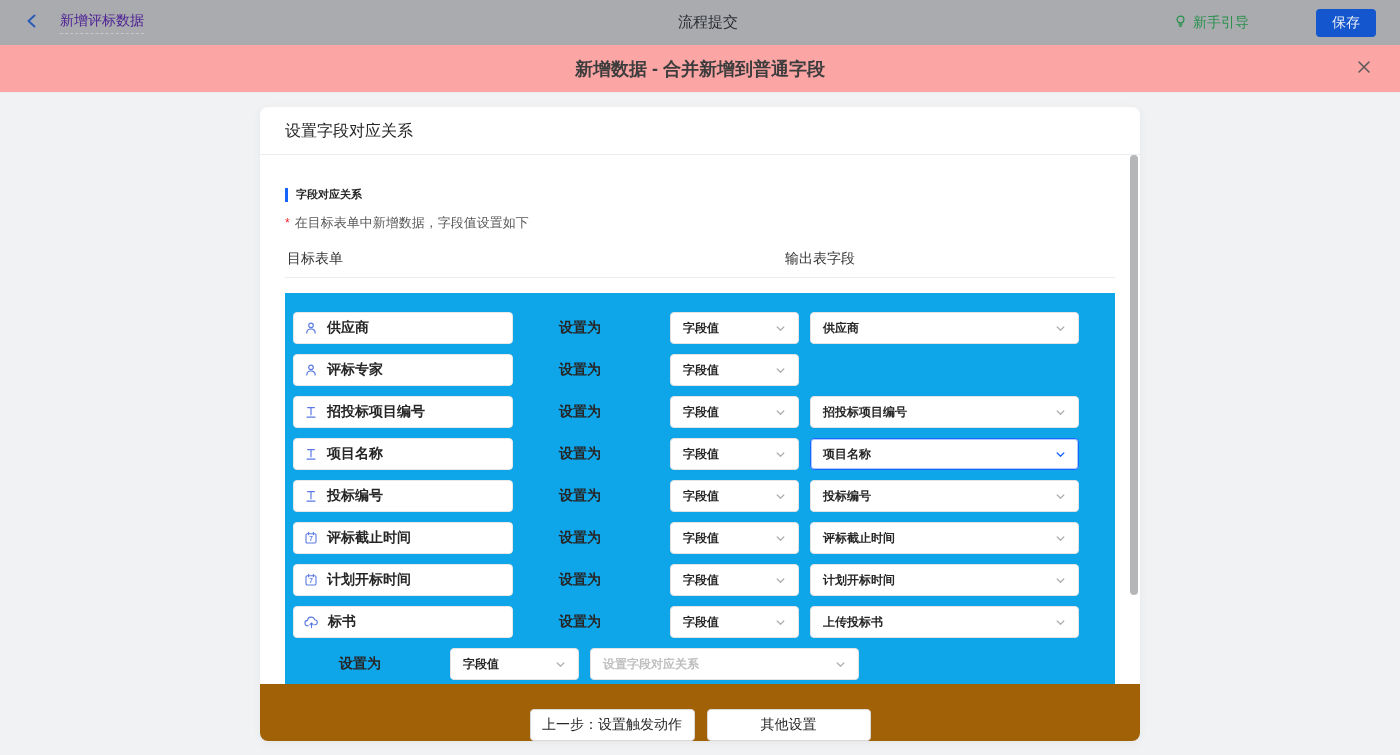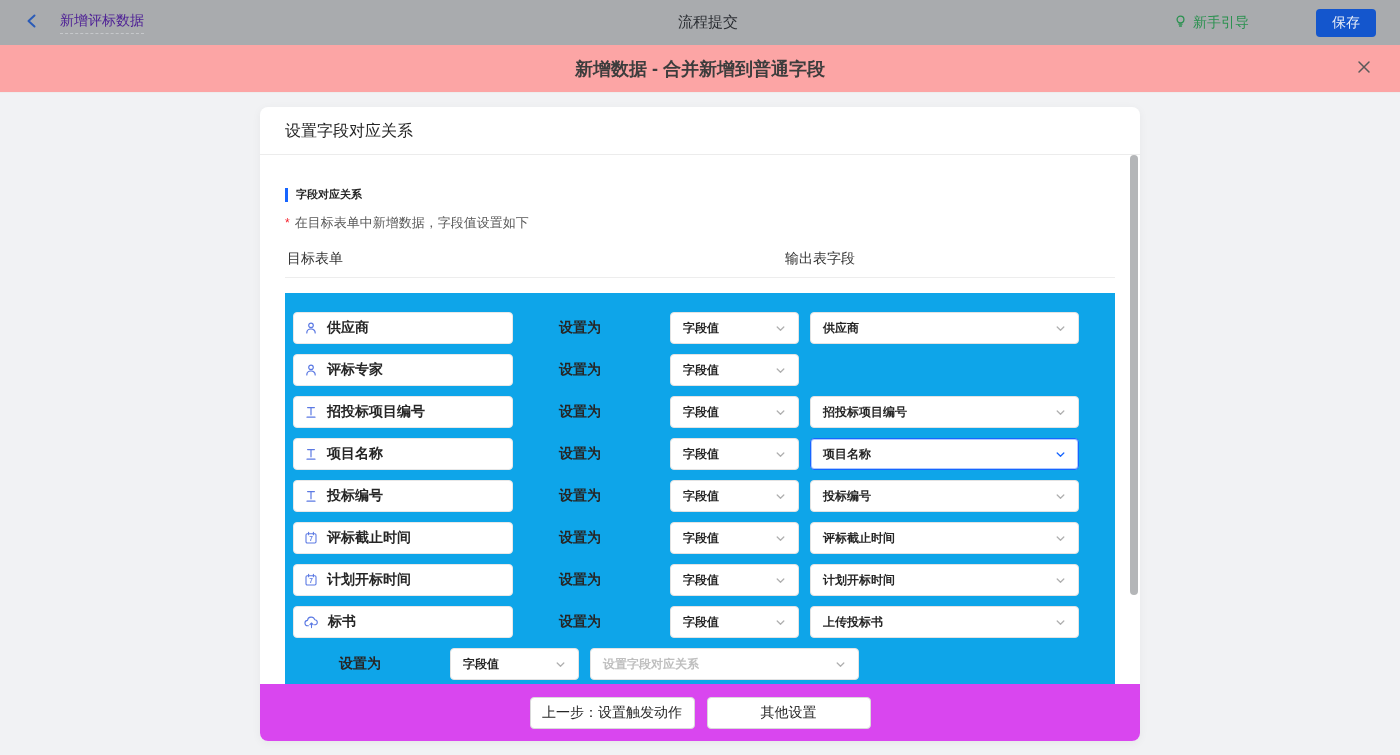--- a/index.html
+++ b/index.html
@@ -66,22 +66,22 @@
   .select.placeholder { color:#bfbfbf; }
   .select.focused { border:1px solid var(--accent,#1765ff);
     box-shadow:0 0 0 1px rgba(23,101,255,.35) inset; }
   .select .chev { display:flex; align-items:center; flex:none; }
   .select svg path { stroke:#b0b0b0; }
   .select.focused svg path { stroke:var(--accent,#1765ff); }
 
   .scroll-thumb { position:absolute; right:2px; top:48px; width:8px; height:440px;
     background:#b4b6b8; border-radius:4px; cursor:grab; }
 
-  .card-footer { height:57px; flex:none; background:#d946ef; display:flex;
-    align-items:center; justify-content:center; gap:12px; }
+  .card-footer { height:57px; flex:none; background:#a16207; display:flex;
+    align-items:flex-end; justify-content:center; gap:12px; }
   .btn { height:32px; border-radius:4px; font-size:14px; font-family:inherit;
     cursor:pointer; background:#fff; border:1px solid #d9d9d9; color:#262626; }
   .btn-prev { width:165px; }
   .btn-done { width:162px; background:var(--accent,#1765ff); border:none; color:#fff; }
   .btn-other { width:164px; }
 </style>
 </head>
 <body>
 
 <div class="topbar">

